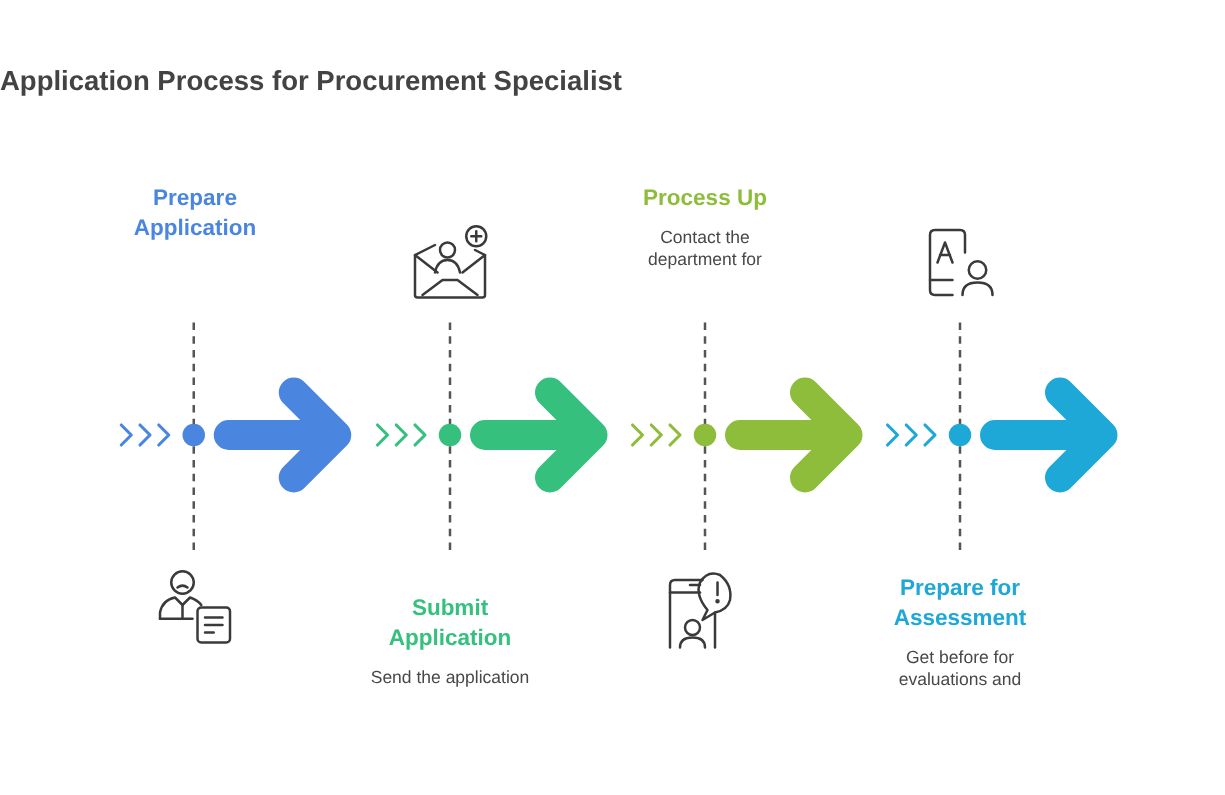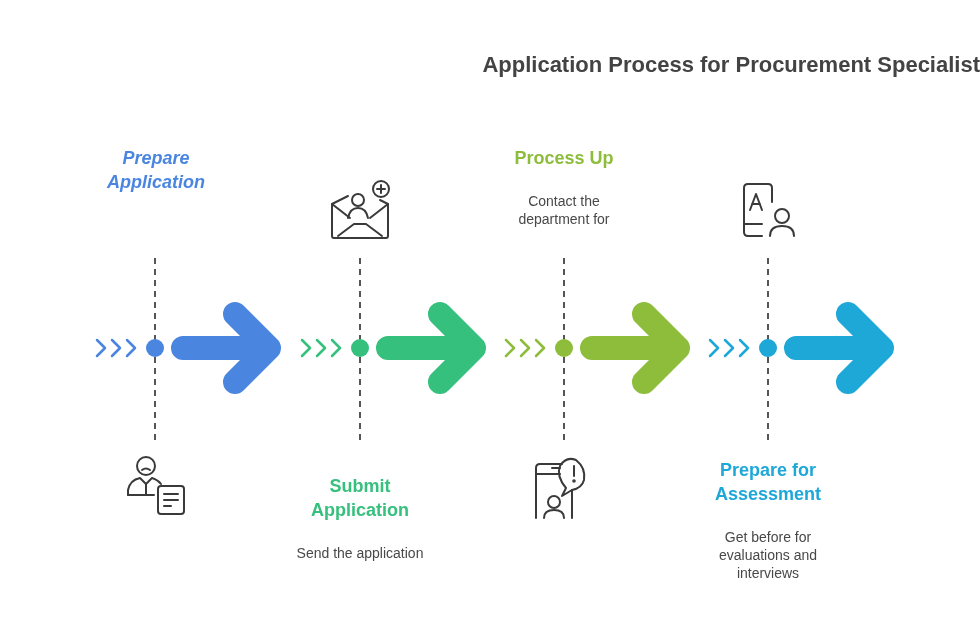--- a/index.html
+++ b/index.html
@@ -1,21 +1,21 @@
 <!DOCTYPE html>
 <html><head>
 <meta charset="utf-8">
 <style>
   html, body { margin: 0; padding: 0; background: #ffffff; }
   body { width: 980px; height: 636px; position: relative; overflow: hidden; font-family: "Liberation Sans", "DejaVu Sans", sans-serif; }
-  .title { position: absolute; left: 0; width: 980px; top: 52px; text-align: right; font-size: 22px; font-weight: bold; color: #434343; }
+  .title { position: absolute; left: 0; width: 980px; top: 52px; text-align: left; font-size: 22px; font-weight: bold; color: #434343; }
   .stage { position: absolute; left: 0; top: 0; width: 980px; height: 636px; }
   .label { position: absolute; width: 180px; text-align: center; }
   .label .heading { font-size: 18px; font-weight: bold; line-height: 24px; }
-  .label .desc { font-size: 14px; color: #484848; line-height: 18px; margin-top: 22px; }
+  .label .desc { font-size: 14px; color: #484848; line-height: 18px; margin-top: 10px; }
   .icon { position: absolute; }
   svg.layer { position: absolute; left: 0; top: 0; }
 </style>
 </head>
 <body>
 
 <div class="title">Application Process for Procurement Specialist</div>
 
 <div class="stage">
   <svg class="layer" width="980" height="636">
@@ -39,21 +39,21 @@
       <path d="M592 348 L672 348 M644 314 L678 348 L644 382" fill="none" stroke="#8DBD3A" stroke-width="24" stroke-linecap="round" stroke-linejoin="round"></path>
       <line x1="768" y1="258" x2="768" y2="444" stroke="#555" stroke-width="2" stroke-dasharray="6,5"></line>
       <polyline points="710,340 718,348 710,356" fill="none" stroke="#1EA8D8" stroke-width="2.5" stroke-linecap="round" stroke-linejoin="round"></polyline>
       <polyline points="725,340 733,348 725,356" fill="none" stroke="#1EA8D8" stroke-width="2.5" stroke-linecap="round" stroke-linejoin="round"></polyline>
       <polyline points="740,340 748,348 740,356" fill="none" stroke="#1EA8D8" stroke-width="2.5" stroke-linecap="round" stroke-linejoin="round"></polyline>
       <circle cx="768" cy="348" r="9" fill="#1EA8D8"></circle>
       <path d="M796 348 L876 348 M848 314 L882 348 L848 382" fill="none" stroke="#1EA8D8" stroke-width="24" stroke-linecap="round" stroke-linejoin="round"></path>
     </svg>
 
   <div class="label" style="left:66px; top:146px;">
-    <div class="heading" style="color:#4A86E0;font-style:italic;">
+    <div class="heading" style="color:#4A86E0;">
       <div>Prepare</div>
       <div>Application</div>
     </div>
   </div>
 
   <div class="label" style="left:270px; top:458px;">
     <div class="heading" style="color:#36C07E;margin-top:16px;">
       <div>Submit</div>
       <div>Application</div>
     </div>
@@ -73,21 +73,20 @@
   </div>
 
   <div class="label" style="left:678px; top:458px;">
     <div class="heading" style="color:#1EA8D8;">
       <div>Prepare for</div>
       <div>Assessment</div>
     </div>
     <div class="desc">
       <div>Get before for</div>
       <div>evaluations and</div>
-      <div>interviews</div>
     </div>
   </div>
 
   <svg class="icon" style="left:124px; top:452px;" width="64" height="66" viewBox="0 0 64 66" fill="none" stroke="#3a3a3a" stroke-width="2" stroke-linecap="round" stroke-linejoin="round">
     <circle cx="22" cy="14" r="9"></circle>
     <path d="M18 18 Q22 15 26 18"></path>
     <path d="M4 43 L4 38 Q6 28 16 26 L22 32 L28 26 Q34 28 37 32"></path>
     <path d="M22 32 L22 43"></path>
     <path d="M4 43 L30 43"></path>
     <rect x="34" y="34" width="26" height="28" rx="3"></rect>

